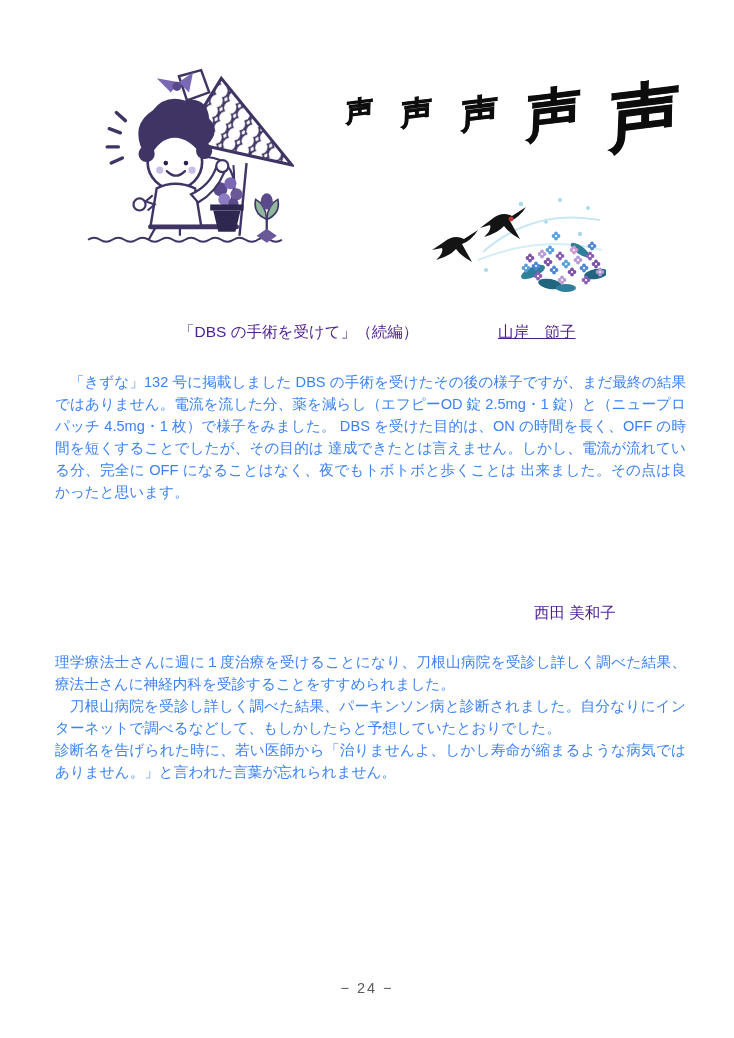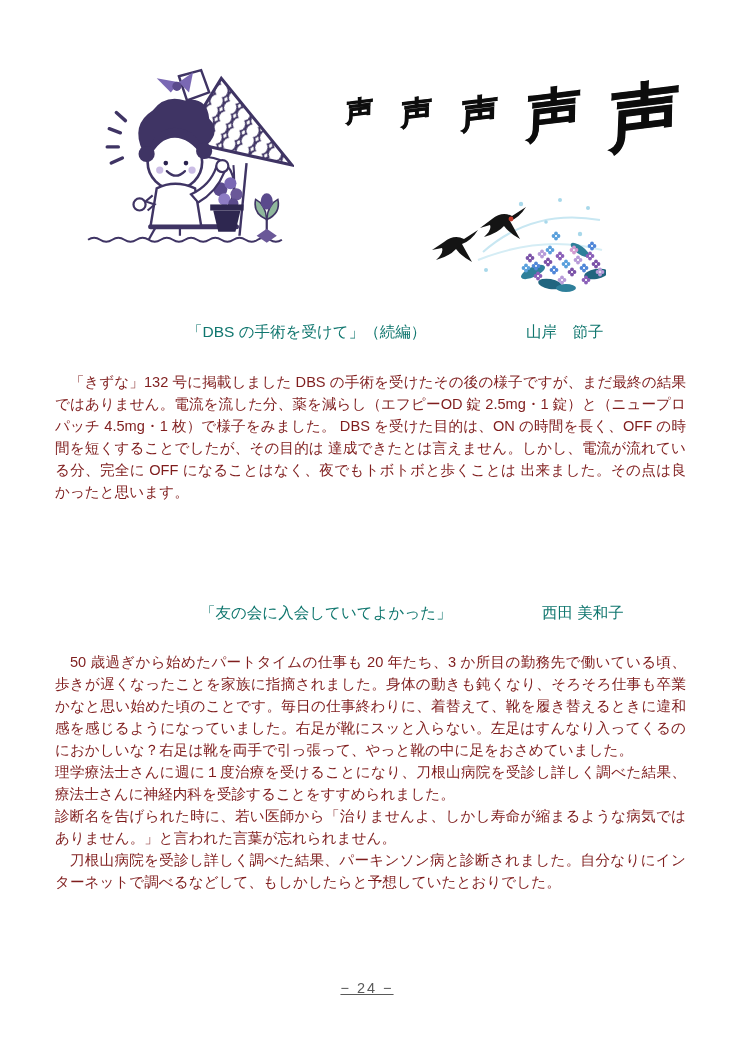--- a/index.html
+++ b/index.html
@@ -55,54 +55,52 @@
     width: 178px;
     height: 100px;
   }
   
   .title-row {
     position: absolute;
     left: 0;
     width: 676px;
     height: 22px;
     font-size: 15.5px;
-    color: #0f766e;
-    margin-left: 8px;
+    color: #4c1d95;
   }
   .title-row .a-title  { position: absolute; white-space: nowrap; }
   .title-row .a-author { position: absolute; white-space: nowrap; }
   .title-row-1 { top: 322px; }
   .title-row-1 .a-title  { left: 179px; }
-  .title-row-1 .a-author { left: 518px; }
+  .title-row-1 .a-author { left: 498px; text-decoration: underline; }
   .title-row-2 { top: 603px; }
   .title-row-2 .a-title  { left: 192px; }
   .title-row-2 .a-author { left: 534px; }
   .article-body {
     position: absolute;
     left: 55px;
     width: 631px;
     font-size: 14.6px;
     line-height: 22px;
-    color: #7f1d1d;
+    color: #3b82f6;
     text-align: justify;
   }
   .article-body p { margin: 0; }
   .article-body-1 { top: 371px; }
   .article-body-2 { top: 651px; }
   
   .page-number {
     position: absolute;
     left: 0;
     top: 980px;
     width: 734px;
     text-align: center;
     font-size: 14.5px;
     letter-spacing: 2px;
     color: #5a5a5a;
-    text-decoration: underline;
   }
 </style>
 </head>
 <body>
 
 <div class="page">
 
   <svg class="illustration" viewBox="0 0 210 180" aria-hidden="true">
     <defs>
       <pattern id="scales" width="15" height="11" patternUnits="userSpaceOnUse" patternTransform="rotate(26)">
@@ -244,25 +242,23 @@
 
   <div class="title-row title-row-1">
     <span class="a-title">「DBS の手術を受けて」（続編）</span>
     <span class="a-author">山岸　節子</span>
   </div>
   <div class="article-body article-body-1">
     <p>　「きずな」132 号に掲載しました DBS の手術を受けたその後の様子ですが、まだ最終の結果ではありません。電流を流した分、薬を減らし（エフピーOD 錠 2.5mg・1 錠）と（ニュープロパッチ 4.5mg・1 枚）で様子をみました。 DBS を受けた目的は、ON の時間を長く、OFF の時間を短くすることでしたが、その目的は 達成できたとは言えません。しかし、電流が流れている分、完全に OFF になることはなく、夜でもトボトボと歩くことは 出来ました。その点は良かったと思います。</p>
   </div>
 
   <div class="title-row title-row-2">
-    <span class="a-title">「友の会に入会していてよかった」</span>
     <span class="a-author">西田 美和子</span>
   </div>
   <div class="article-body article-body-2">
-    <p>　50 歳過ぎから始めたパートタイムの仕事も 20 年たち、3 か所目の勤務先で働いている頃、歩きが遅くなったことを家族に指摘されました。身体の動きも鈍くなり、そろそろ仕事も卒業かなと思い始めた頃のことです。毎日の仕事終わりに、着替えて、靴を履き替えるときに違和感を感じるようになっていました。右足が靴にスッと入らない。左足はすんなり入ってくるのにおかしいな？右足は靴を両手で引っ張って、やっと靴の中に足をおさめていました。</p>
     <p>理学療法士さんに週に１度治療を受けることになり、刀根山病院を受診し詳しく調べた結果、療法士さんに神経内科を受診することをすすめられました。</p>
+    <p>　刀根山病院を受診し詳しく調べた結果、パーキンソン病と診断されました。自分なりにインターネットで調べるなどして、もしかしたらと予想していたとおりでした。</p>
     <p>診断名を告げられた時に、若い医師から「治りませんよ、しかし寿命が縮まるような病気ではありません。」と言われた言葉が忘れられません。</p>
-    <p>　刀根山病院を受診し詳しく調べた結果、パーキンソン病と診断されました。自分なりにインターネットで調べるなどして、もしかしたらと予想していたとおりでした。</p>
   </div>
 
   <div class="page-number">− 24 −</div>
 
 </div>
 
 </body></html>

